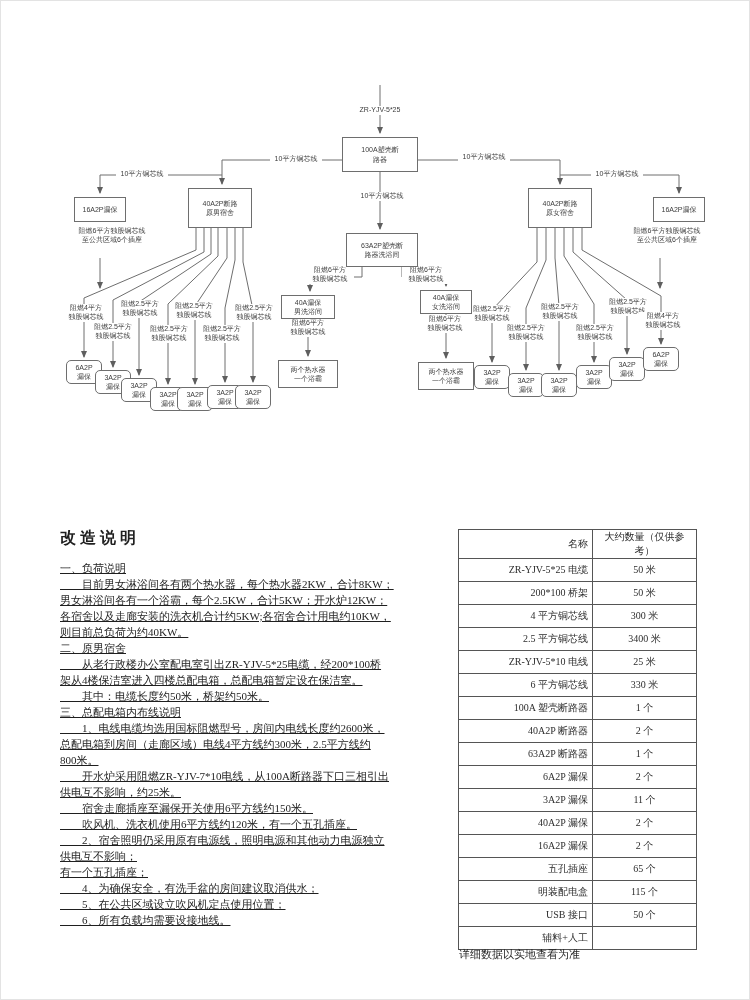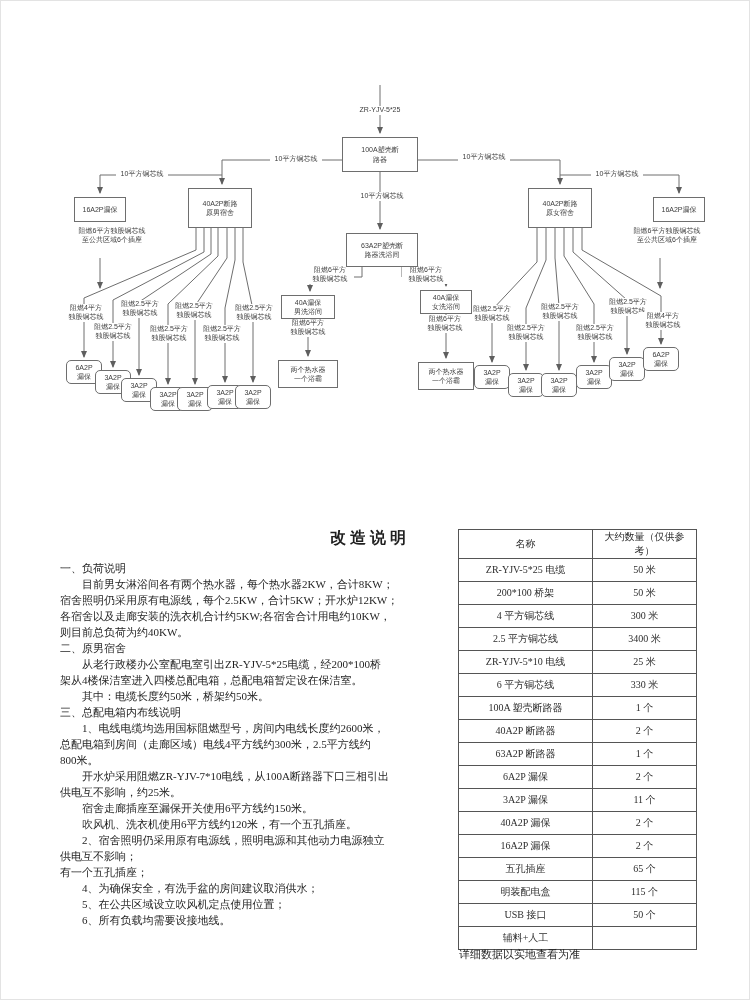--- a/index.html
+++ b/index.html
@@ -9,28 +9,28 @@
   .connectors{position:absolute;left:0;top:0;z-index:0;}
   .dbox{position:absolute;border:1px solid #6e6e6e;background:#fff;color:#3c3c3c;
         font-size:7px;line-height:1.3;display:flex;align-items:center;justify-content:center;
         text-align:center;white-space:pre-line;z-index:2;box-sizing:border-box;}
   .rounded{border-radius:5px;}
   .chip{position:absolute;background:#fff;color:#3c3c3c;font-size:7px;line-height:1.25;
         text-align:center;white-space:pre-line;z-index:1;padding:0 1px;box-sizing:border-box;}
   
   .notes{position:absolute;left:60px;top:528px;width:350px;color:#1f1f1f;
          font-family:"Liberation Serif","DejaVu Serif",serif;z-index:3;}
-  .notes-title{text-align:right;font-size:16px;font-weight:bold;letter-spacing:4px;margin-bottom:11px;}
-  .note-line{font-size:11px;line-height:16px;white-space:pre;}
+  .notes-title{text-align:left;font-size:16px;font-weight:bold;letter-spacing:4px;margin-bottom:11px;}
+  .note-line{font-size:11px;line-height:16px;white-space:pre;text-decoration:underline;}
   
   .materials{position:absolute;left:458px;top:529px;border-collapse:collapse;
              font-family:"Liberation Serif","DejaVu Serif",serif;color:#2d2d2d;z-index:3;}
   .materials th,.materials td{border:1px solid #555;height:22px;text-align:center;
              font-size:10px;font-weight:normal;padding:0 4px;}
-  .materials .c-name{width:125px;}
+  .materials .c-name{width:125px;text-align:right;}
   .materials .c-qty{width:95px;text-align:center;}
   .table-note{position:absolute;left:459px;top:947px;font-size:11px;color:#1f1f1f;
              font-family:"Liberation Serif","DejaVu Serif",serif;z-index:3;}
 </style>
 </head>
 <body>
 
 <div class="page">
 
   <div>
@@ -173,21 +173,21 @@
 漏保</div>
     <div class="dbox rounded" style="left:643px;top:347px;width:36px;height:24px">6A2P
 漏保</div>
   </div>
 
   <div class="notes">
     <div class="notes-title">改造说明</div>
     <div>
         <div class="note-line">一、负荷说明</div>
         <div class="note-line">　　目前男女淋浴间各有两个热水器，每个热水器2KW，合计8KW；</div>
-        <div class="note-line">宿舍照明仍采用原有电源线，每个2.5KW，合计5KW；开水炉12KW；</div>
+        <div class="note-line">男女淋浴间各有一个浴霸，每个2.5KW，合计5KW；开水炉12KW；</div>
         <div class="note-line">各宿舍以及走廊安装的洗衣机合计约5KW;各宿舍合计用电约10KW，</div>
         <div class="note-line">则目前总负荷为约40KW。</div>
         <div class="note-line">二、原男宿舍</div>
         <div class="note-line">　　从老行政楼办公室配电室引出ZR-YJV-5*25电缆，经200*100桥</div>
         <div class="note-line">架从4楼保洁室进入四楼总配电箱，总配电箱暂定设在保洁室。</div>
         <div class="note-line">　　其中：电缆长度约50米，桥架约50米。</div>
         <div class="note-line">三、总配电箱内布线说明</div>
         <div class="note-line">　　1、电线电缆均选用国标阻燃型号，房间内电线长度约2600米，</div>
         <div class="note-line">总配电箱到房间（走廊区域）电线4平方线约300米，2.5平方线约</div>
         <div class="note-line">800米。</div>

